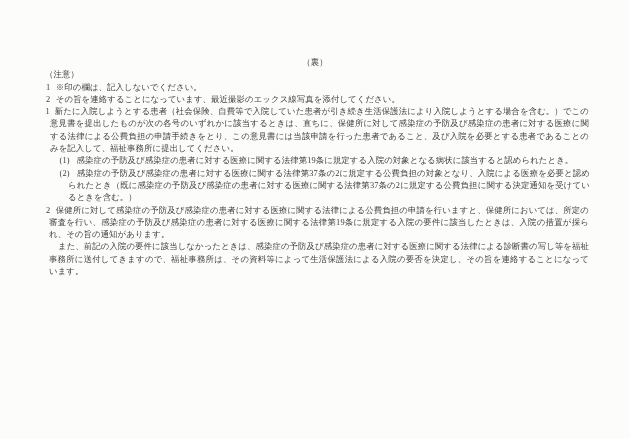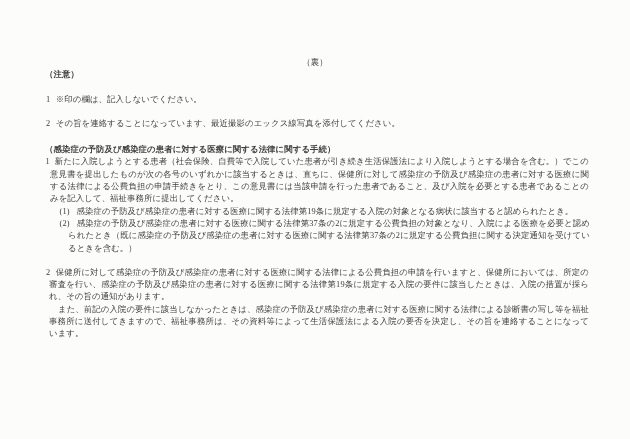--- a/index.html
+++ b/index.html
@@ -20,32 +20,30 @@
     padding-top: 57px;
     overflow: hidden;
     letter-spacing: 0.1px;
   }
   .side-label {
     text-align: center;
   }
   .block-heading {
     margin-left: 45px;
     margin-right: 40px;
-    font-weight: bold;
   }
   .proc-heading {
     margin-top: 14px;
   }
   .hang-item {
     margin-left: 49px;
     margin-right: 41px;
     text-indent: -3px;
     text-align: justify;
     line-break: strict;
-    margin-top: 12px;
   }
   .hang-item > .marker { margin-right: 5.5px; }
   .proc-item1 {
     margin-left: 50px;
     margin-right: 41px;
     text-indent: -4.5px;
     text-align: justify;
     line-break: strict;
   }
   .proc-item1 > .marker { margin-right: 5px; }
@@ -79,21 +77,20 @@
     <div class="hang-item">
       <span class="marker">1</span><span>※印の欄は、記入しないでください。</span>
     </div>
 
     <div class="hang-item">
       <span class="marker">2</span><span>その旨を連絡することになっています、最近撮影のエックス線写真を添付してください。</span>
     </div>
   </div>
 
   <div class="procedures-section">
-    <div class="block-heading proc-heading">（感染症の予防及び感染症の患者に対する医療に関する法律に関する手続）</div>
 
     <div class="proc-item1">
       <span class="marker">1</span><span>新たに入院しようとする患者（社会保険、自費等で入院していた患者が引き続き生活保護法により入院しようとする場合を含む。）でこの意見書を提出したものが次の各号のいずれかに該当するときは、直ちに、保健所に対して感染症の予防及び感染症の患者に対する医療に関する法律による公費負担の申請手続きをとり、この意見書には当該申請を行った患者であること、及び入院を必要とする患者であることのみを記入して、福祉事務所に提出してください。</span>
     </div>
 
     <div class="sub-item">
       <span class="marker">(1)</span><span>感染症の予防及び感染症の患者に対する医療に関する法律第19条に規定する入院の対象となる病状に該当すると認められたとき。</span>
     </div>
 
     <div class="sub-item">

